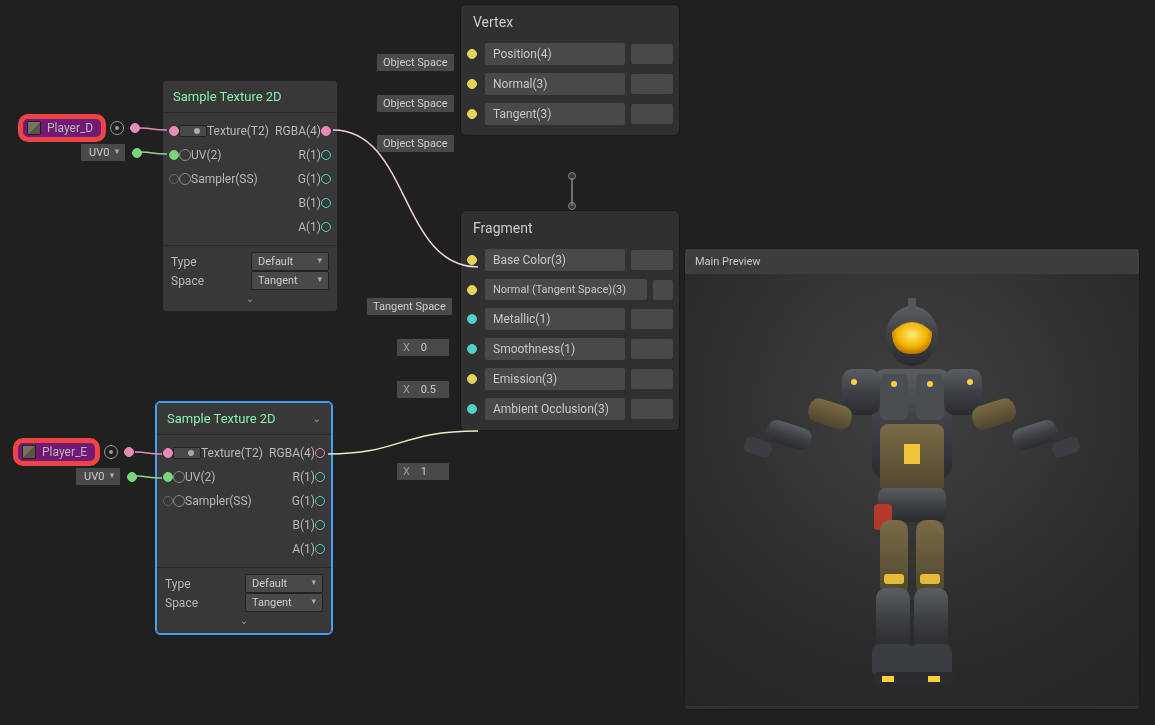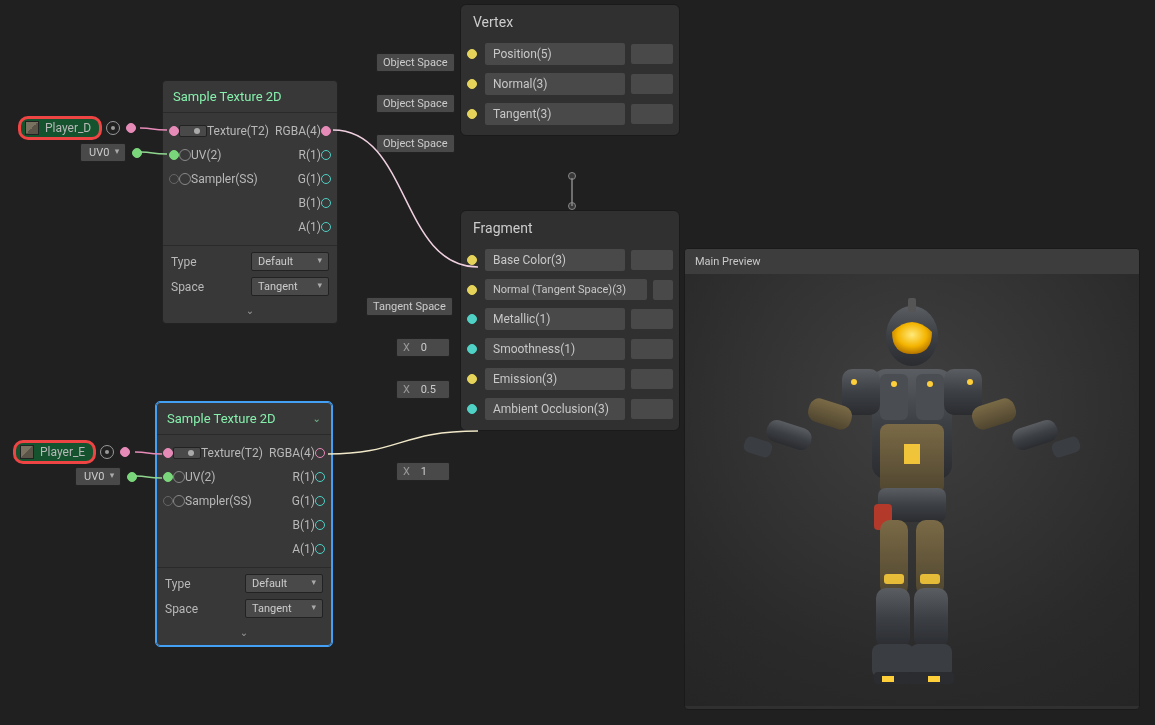--- a/index.html
+++ b/index.html
@@ -23,39 +23,39 @@
   .port.filled-green { background:#7ad67a; border-color:#7ad67a;}
   .port.filled-cyan  { background:#4fd1c5; border-color:#4fd1c5;}
   .port.filled-yellow{ background:#e6d45a; border-color:#e6d45a;}
   .port.open-cyan { border-color:#4fd1c5; }
   .port.open-pink { border-color:#e68ab8;}
   .knot { width:8px; height:8px; border-radius:50%; border:1.5px solid #888; background:#383838; position:absolute;}
   
   .radio { width:12px; height:12px; border-radius:50%; border:1.5px solid #888; display:inline-flex; align-items:center; justify-content:center;}
   .radio.sel::after{content:""; width:6px;height:6px;border-radius:50%; background:#aaa;}
   
-  .node-footer { padding:6px 8px 2px; border-top:1px solid #2a2a2a; display:flex; flex-direction:column; gap:6px;}
+  .node-footer { padding:6px 8px 2px; border-top:1px solid #2a2a2a; display:flex; flex-direction:column; }
   .sel { background:#494949; border:1px solid #222; border-radius:2px; padding:2px 20px 2px 6px; font-size:11px; color:#ccc; position:relative; cursor:pointer;}
   .sel::after{ content:"▾"; position:absolute; right:6px; top:2px; font-size:9px; color:#aaa;}
   .sel-row { display:flex; justify-content:space-between; align-items:center;}
   .collapse { text-align:center; font-size:10px; color:#999; cursor:pointer; padding:3px 0 5px;}
   
   
   .stack { position:absolute; background:#303030; border:1px solid #1a1a1a; border-radius:6px; padding-bottom:6px;}
   .stack-title { padding:9px 12px; font-size:14px; color:#ccc;}
   .slot { display:flex; align-items:center; gap:6px; padding:4px 6px 4px 4px;}
   .slot .mainbox { flex:1; background:#494949; border-radius:2px; padding:4px 8px; color:#c8c8c8; font-size:12px;}
   .slot .endbox { width:42px; height:20px; background:#494949; border-radius:2px;}
   .slot .portwrap { width:14px; display:flex; justify-content:center;}
   
   .inline-param { position:absolute; display:flex; align-items:center; gap:4px; background:#494949; border:1px solid #222; border-radius:2px; padding:2px 6px; font-size:11px; color:#ccc;}
   .inline-param .xlabel { color:#999; }
   
   .prop { position:absolute; display:flex; align-items:center; height:20px;}
-  .prop .box { display:flex; align-items:center; gap:6px; background:#14532d; border:3px solid #ef4444; border-radius:10px; padding:2px 8px 2px 4px;}
+  .prop .box { display:flex; align-items:center; gap:6px; background:#701a75; border:5px solid #ef4444; border-radius:10px; padding:2px 8px 2px 4px;}
   .tex-swatch { width:14px; height:14px; background:linear-gradient(135deg,#7a7260 0 50%,#5a5348 50% 100%); border:1px solid #222;}
   .prop .target { width:14px; height:14px; border:1.5px solid #999; border-radius:50%; display:flex; align-items:center; justify-content:center; margin-left:4px;}
   .prop .target::after{content:"";width:4px;height:4px;border-radius:50%;background:#999;}
   .uv { position:absolute; }
   .uv .sel{ padding:2px 16px 2px 8px;}
   
   
   .panel { position:absolute; border:1px solid #1a1a1a; border-radius:4px; background:#303030; overflow:hidden;}
   .panel-title { background:#3d3d3d; color:#c8c8c8; padding:6px 10px; font-size:11px;}
   .preview-body { position:relative; background:radial-gradient(circle at 50% 30%, #404040 0%, #2a2a2a 70%, #252525 100%); }
@@ -228,21 +228,21 @@
     <div class="collapse">⌄</div>
   </div>
 </div>
 
 <div class="stack" style="left:460px; top:4px; width:220px;">
   <div class="stack-title">Vertex</div>
   <div class="slot">
     <span class="portwrap">
           <span class="port filled-yellow"></span>
         </span>
-    <div class="mainbox">Position(5)</div>
+    <div class="mainbox">Position(4)</div>
     <div class="endbox"></div>
   </div>
   <div class="slot">
     <span class="portwrap">
           <span class="port filled-yellow"></span>
         </span>
     <div class="mainbox">Normal(3)</div>
     <div class="endbox"></div>
   </div>
   <div class="slot">

